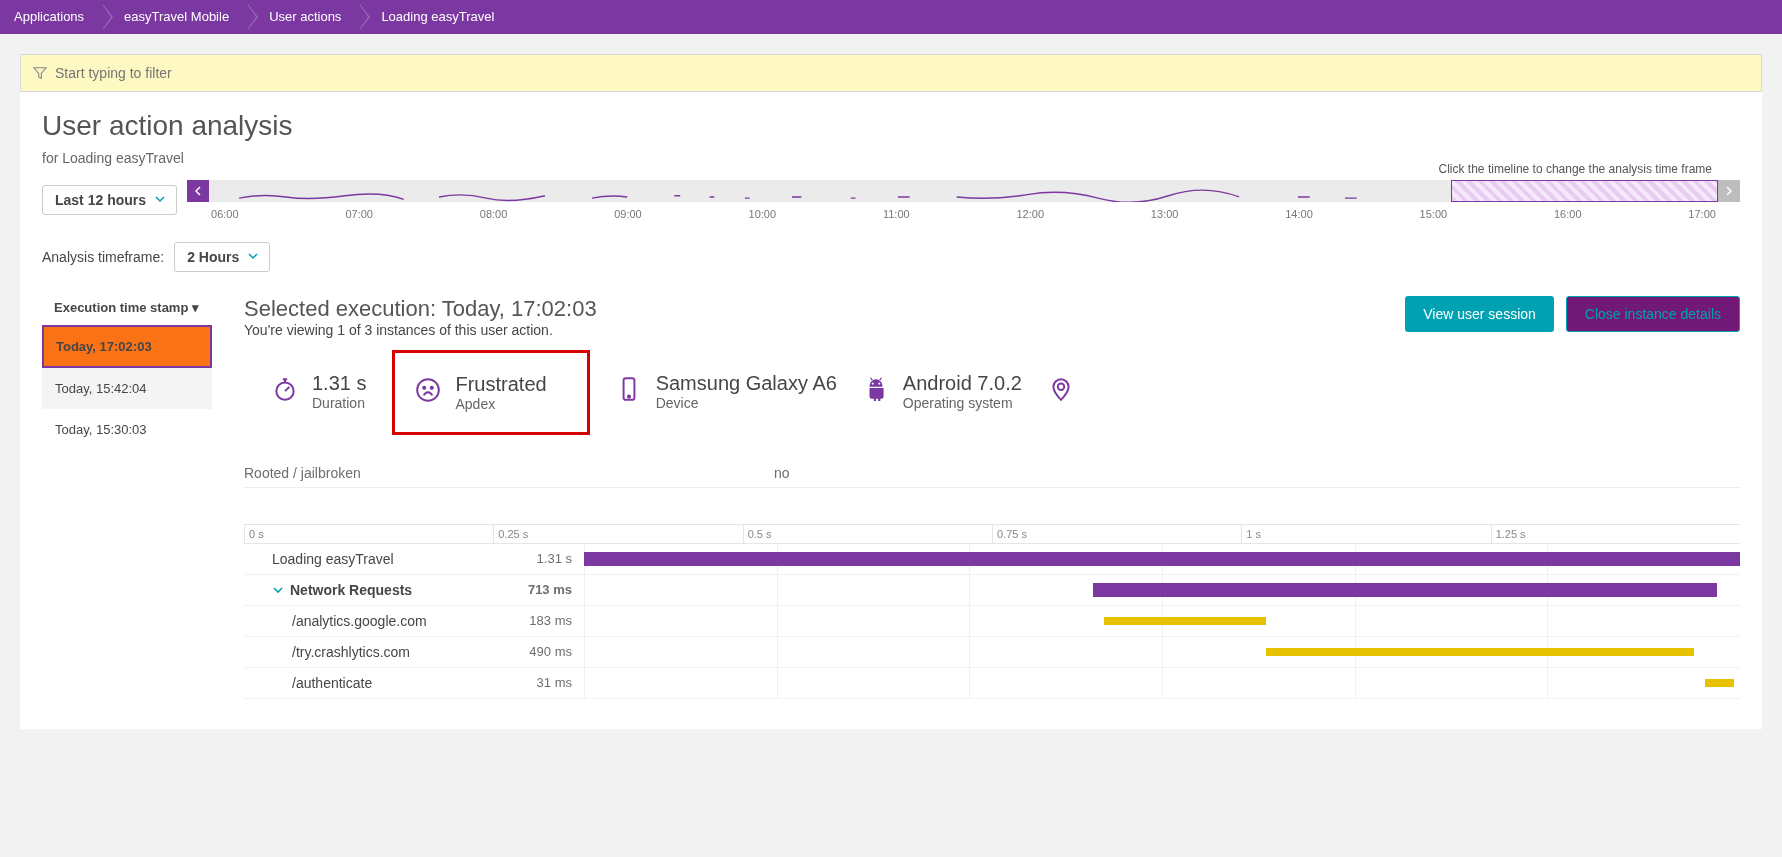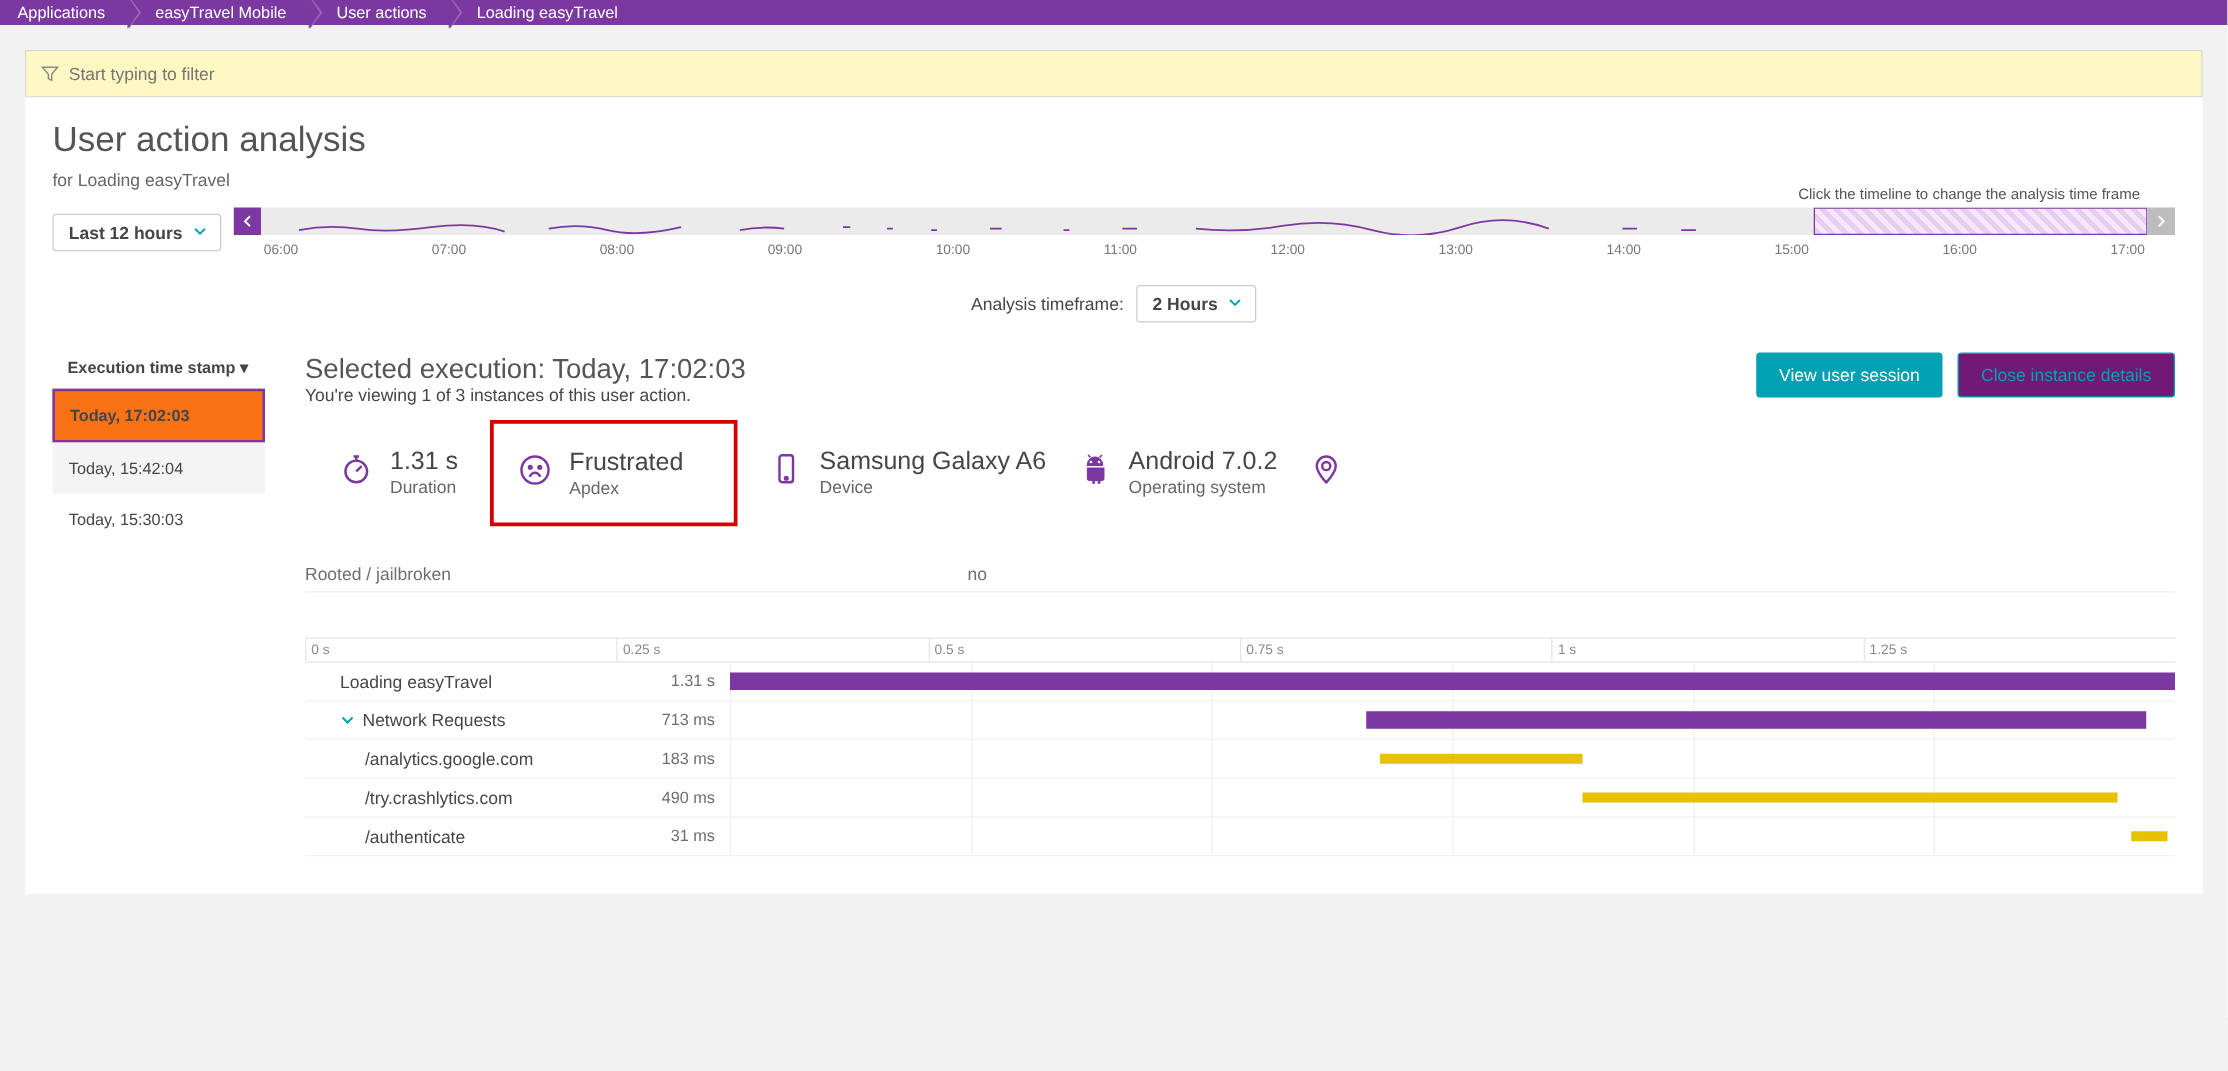--- a/index.html
+++ b/index.html
@@ -1,19 +1,19 @@
 <!DOCTYPE html>
 <html><head>
 <meta charset="utf-8">
 <style>
 * { box-sizing: border-box; margin: 0; padding: 0; }
 body { font-family: -apple-system, BlinkMacSystemFont, "Segoe UI", Arial, sans-serif; background: #f2f2f2; color: #454646; font-size: 14px; }
 
 
-.breadcrumb { background: #7c38a1; display: flex; align-items: center; height: 20px; }
+.breadcrumb { background: #7c38a1; display: flex; align-items: center; height: 34px; }
 .breadcrumb-item { position: relative; color: #fff; padding: 0 18px 0 22px; font-size: 13px; line-height: 26px; }
 .breadcrumb-item:first-child { padding-left: 14px; }
 .breadcrumb-item::after { content: ""; position: absolute; right: -9px; top: 0; width: 0; height: 0; border-top: 13px solid transparent; border-bottom: 13px solid transparent; border-left: 9px solid #7c38a1; z-index: 2; }
 .breadcrumb-item::before { content: ""; position: absolute; right: -11px; top: 0; width: 0; height: 0; border-top: 13px solid transparent; border-bottom: 13px solid transparent; border-left: 10px solid #9b63b8; z-index: 1; }
 .breadcrumb-item:last-child::after, .breadcrumb-item:last-child::before { display: none; }
 
 
 .filter-bar { margin: 20px 20px 0 20px; border: 1px solid #d9d9d9; background: #fef9c3; padding: 10px 12px; display: flex; align-items: center; gap: 8px; color: #888; }
 .filter-icon { width: 14px; height: 14px; }
 
@@ -31,21 +31,21 @@
 .timeline-wrap { flex: 1; position: relative; }
 .tl-hint { position: absolute; right: 28px; top: -18px; font-size: 12px; color: #555; }
 .timeline { display: flex; align-items: center; gap: 0; }
 .tl-btn { width: 22px; height: 22px; background: #7c38a1; color: #fff; display: flex; align-items: center; justify-content: center; }
 .tl-btn.right { background: #bdbdbd; }
 .tl-track { flex: 1; height: 22px; background: #ebebeb; position: relative; overflow: hidden; }
 .tl-sel { position: absolute; right: 0; top: 0; bottom: 0; width: 17.7%; background: repeating-linear-gradient(45deg,#e8cdf2,#e8cdf2 4px,#f5e8fb 4px,#f5e8fb 8px); border: 1px solid #7c38a1; }
 .tl-spark { position: absolute; left: 2%; right: 20%; top: 4px; bottom: 4px; }
 .tl-ticks { display: flex; justify-content: space-between; padding: 6px 24px 0 24px; font-size: 11px; color: #777; }
 
-.analysis-row { display: flex; align-items: center; gap: 10px; margin-top: 22px; font-size: 14px; color:#454646;justify-content:center; }
+.analysis-row { display: flex; align-items: center; gap: 10px; margin-top: 22px; font-size: 14px; color:#454646; }
 
 
 .body-row { display: flex; gap: 32px; margin-top: 24px; }
 
 .ts-col { width: 170px; }
 .ts-header { font-weight: 700; font-size: 13px; padding: 4px 0 10px 12px; }
 .ts-item { padding: 12px 12px; font-size: 13px; border: 1px solid transparent; cursor: pointer; }
 .ts-item.selected { background: #f97316; border: 2px solid #7c38a1; font-weight: 700; color:#454646; }
 .ts-item.alt { background: #f4f4f4; }
 
@@ -269,21 +269,21 @@
                   <div></div>
                   <div></div>
                   <div></div>
                   <div></div>
                   <div></div>
                 </div>
                 <div class="bar purple" style="left: 0%; width: 100%;"></div>
               </div>
             </div>
             <div class="wf-row">
-              <div class="wf-left" style="display: flex;">
+              <div class="wf-left" style="display: flex; font-weight: bold;">
                 <div class="name" style="padding-left: 28px;"><span class="chev-sm"><svg width="12" height="12" viewBox="0 0 12 12">
                       <path d="M2 4l4 4 4-4" fill="none" stroke="#00a1b2" stroke-width="1.6"></path>
                     </svg></span><span>Network Requests</span></div>
                 <div class="dur">713 ms</div>
               </div>
               <div class="wf-chart">
                 <div class="wf-grid">
                   <div></div>
                   <div></div>
                   <div></div>

